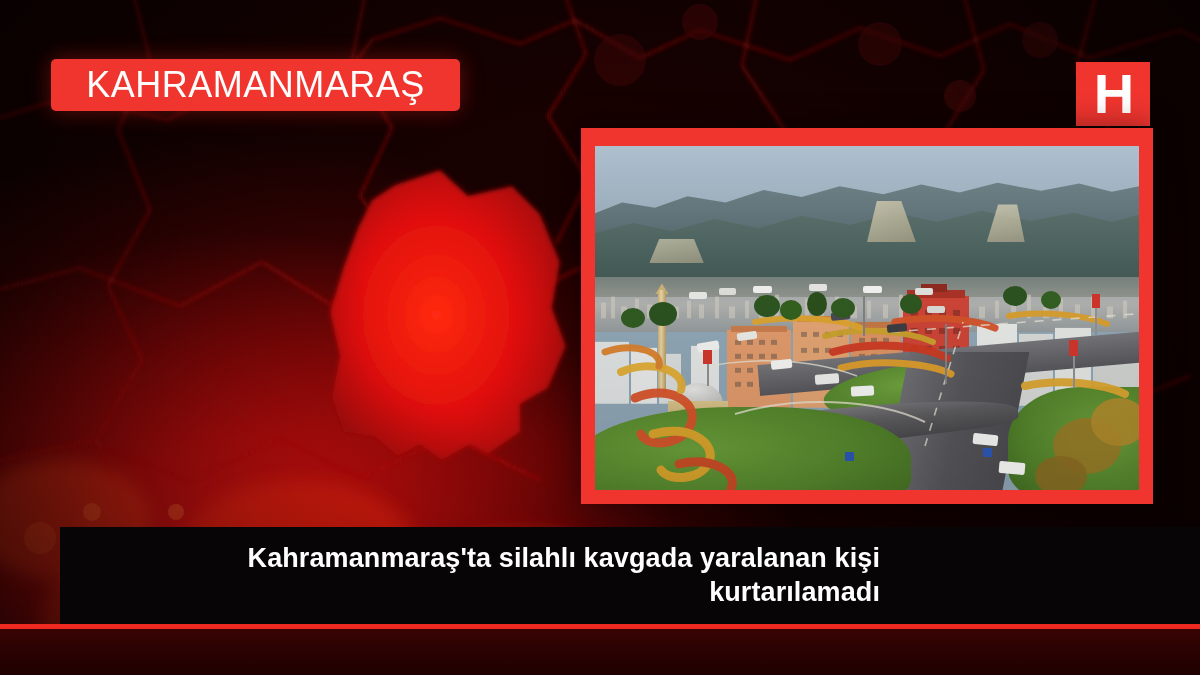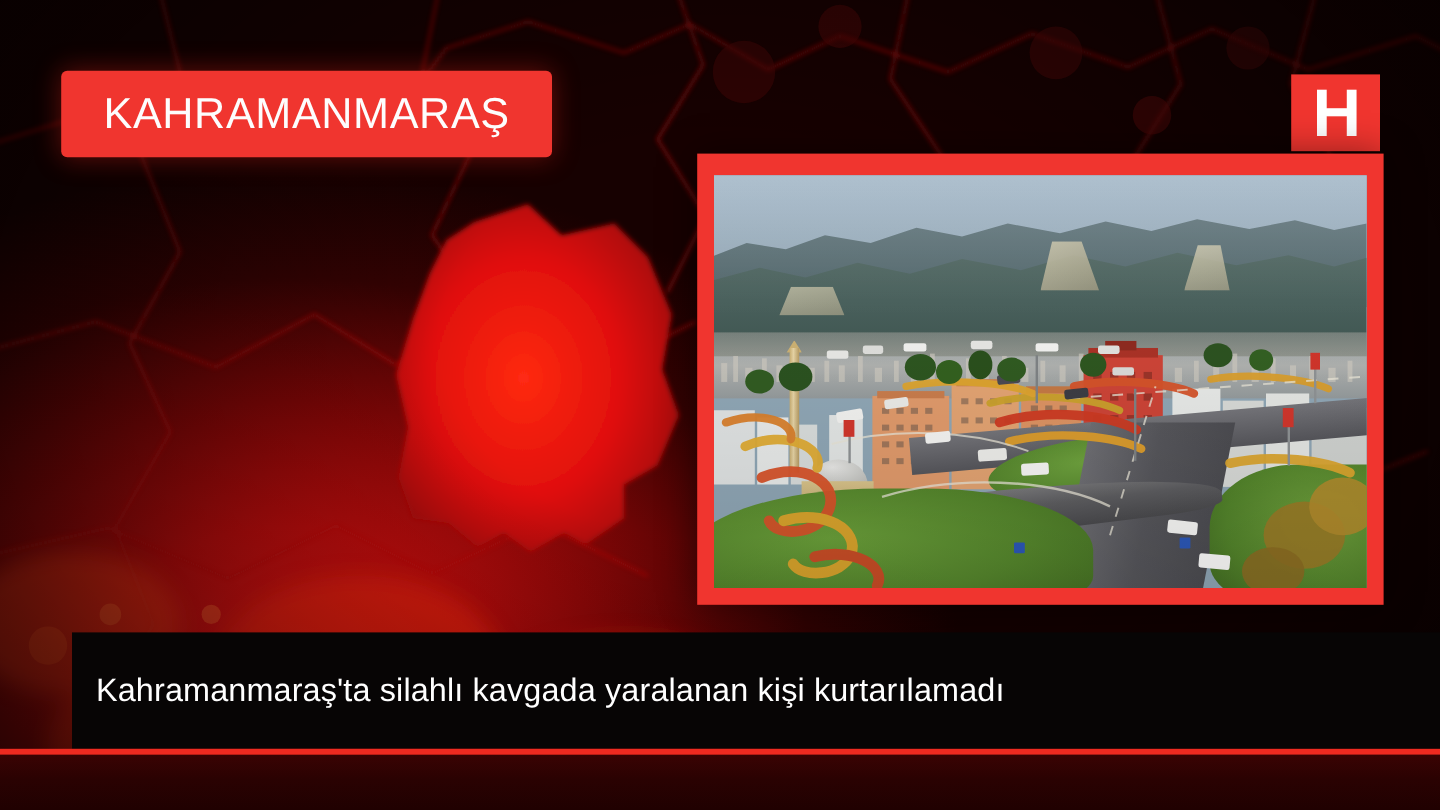--- a/index.html
+++ b/index.html
@@ -39,21 +39,21 @@
     inset: 0;
     opacity: 1;
   }
 
   
   #loc-badge {
     position: absolute;
     left: 51px;
     top: 59px;
     width: 409px;
-    height: 72px;
+    height: 52px;
     background: #f0352f;
     border-radius: 5px;
     display: flex;
     align-items: center;
     justify-content: center;
     box-shadow: 0 0 22px rgba(255,40,30,0.35);
   }
   #loc-badge .label {
     color: #fdfdfd;
     font-size: 36px;
@@ -216,21 +216,21 @@
     height: 97px;
     background: #070505;
     display: flex;
     align-items: center;
     padding-left: 20px;
     box-sizing: border-box;
   }
   #caption-text {
     color: #ffffff;
     font-size: 27px;
-    font-weight: 400;
+    font-weight: 700;
     line-height: 1.25;
     max-width: 800px;
     letter-spacing: 0.1px;
     text-align: right;
   }
   #caption-underline {
     position: absolute;
     left: 0;
     top: 624px;
     width: 1200px;

